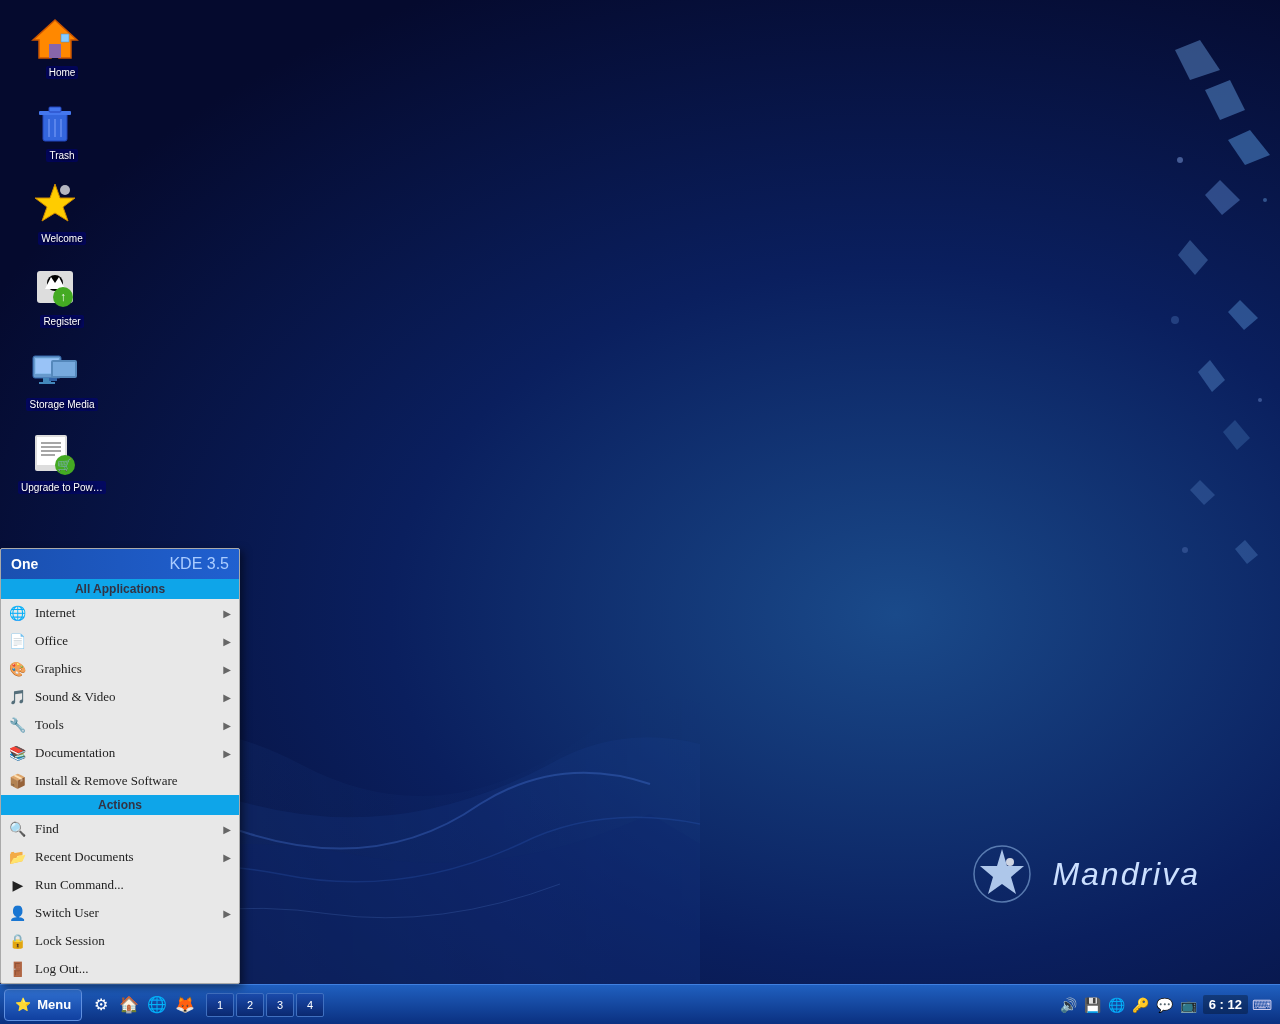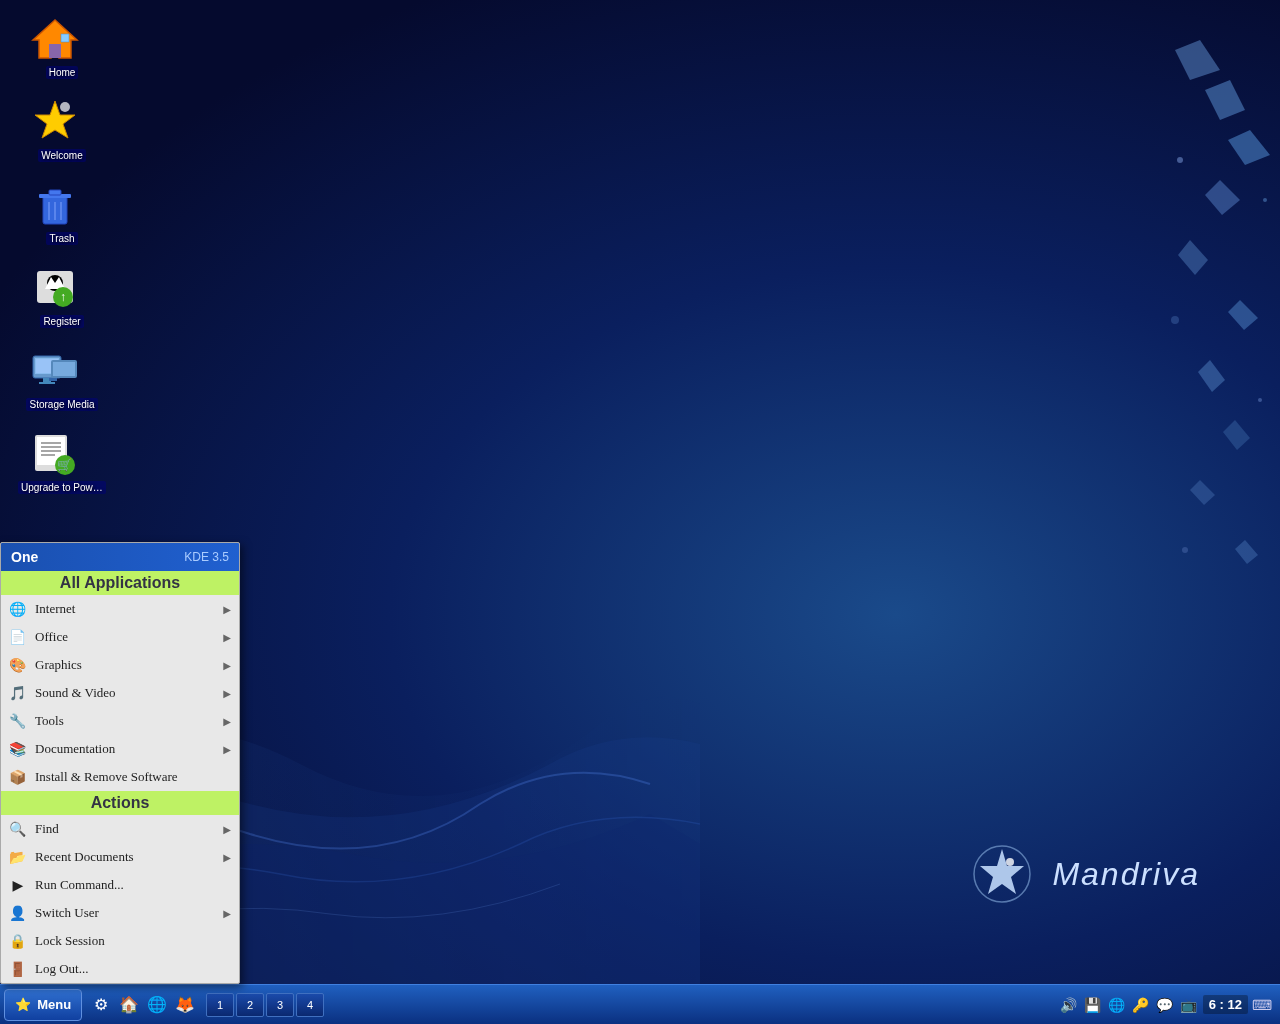--- a/index.html
+++ b/index.html
@@ -195,27 +195,27 @@
       align-items: center;
       gap: 24px;
     }
     .menu-header-title {
       color: white;
       font-size: 14px;
       font-weight: bold;
     }
     .menu-header-version {
       color: #aaccff;
+      font-size: 16px;
+    }
+
+    .menu-section-header {
+      background: #0ea5e9;
+      padding: 3px 10px;
       font-size: 12px;
-    }
-
-    .menu-section-header {
-      background: #bef264;
-      padding: 3px 10px;
-      font-size: 16px;
       font-weight: bold;
       color: #334;
       text-align: center;
     }
 
     .menu-item {
       display: flex;
       align-items: center;
       padding: 5px 8px;
       cursor: pointer;
@@ -326,50 +326,50 @@
     <div class="desktop-icon">
       <div class="icon-img">
         <svg width="48" height="48" viewBox="0 0 48 48" xmlns="http://www.w3.org/2000/svg">
           <polygon points="24,6 2,26 8,26 8,44 20,44 20,32 28,32 28,44 40,44 40,26 46,26" fill="#ff8800"></polygon>
           <polygon points="24,6 2,26 8,26 8,44 20,44 20,32 28,32 28,44 40,44 40,26 46,26" fill="none" stroke="#cc5500" stroke-width="1.5"></polygon>
           <rect x="18" y="30" width="12" height="14" fill="#8866aa"></rect>
           <rect x="30" y="20" width="8" height="8" fill="#88ccff" stroke="#4488cc" stroke-width="0.5"></rect>
         </svg>
       </div>
       <span class="icon-label">Home</span>
-    </div>
-
-    <div class="desktop-icon">
-      <div class="icon-img">
-        <svg width="48" height="48" viewBox="0 0 48 48" xmlns="http://www.w3.org/2000/svg">
-          <polygon points="24,4 29,18 44,18 32,27 37,41 24,33 11,41 16,27 4,18 19,18" fill="#ffcc00" stroke="#cc8800" stroke-width="1"></polygon>
-          <circle cx="34" cy="10" r="5" fill="white" opacity="0.7"></circle>
-        </svg>
-      </div>
-      <span class="icon-label">Welcome</span>
     </div>
 
     <div class="desktop-icon">
       <div class="icon-img">
         <svg width="48" height="48" viewBox="0 0 48 48" xmlns="http://www.w3.org/2000/svg">
           <rect x="12" y="16" width="24" height="28" rx="2" fill="#3366dd"></rect>
           <rect x="12" y="16" width="24" height="28" rx="2" fill="none" stroke="#2244bb" stroke-width="1"></rect>
           <rect x="8" y="14" width="32" height="4" rx="1" fill="#4477ee"></rect>
           <rect x="18" y="10" width="12" height="5" rx="1" fill="#4477ee" stroke="#2244bb" stroke-width="1"></rect>
           <line x1="18" y1="22" x2="18" y2="40" stroke="#88aaff" stroke-width="1.5" opacity="0.6"></line>
           <line x1="24" y1="22" x2="24" y2="40" stroke="#88aaff" stroke-width="1.5" opacity="0.6"></line>
           <line x1="30" y1="22" x2="30" y2="40" stroke="#88aaff" stroke-width="1.5" opacity="0.6"></line>
         </svg>
       </div>
       <span class="icon-label">Trash</span>
     </div>
 
     <div class="desktop-icon">
       <div class="icon-img">
         <svg width="48" height="48" viewBox="0 0 48 48" xmlns="http://www.w3.org/2000/svg">
+          <polygon points="24,4 29,18 44,18 32,27 37,41 24,33 11,41 16,27 4,18 19,18" fill="#ffcc00" stroke="#cc8800" stroke-width="1"></polygon>
+          <circle cx="34" cy="10" r="5" fill="white" opacity="0.7"></circle>
+        </svg>
+      </div>
+      <span class="icon-label">Welcome</span>
+    </div>
+
+    <div class="desktop-icon">
+      <div class="icon-img">
+        <svg width="48" height="48" viewBox="0 0 48 48" xmlns="http://www.w3.org/2000/svg">
           <rect x="6" y="8" width="36" height="32" rx="3" fill="#ddd"></rect>
           <circle cx="24" cy="20" r="8" fill="black"></circle>
           <polygon points="14,26 20,14 24,20 28,14 34,26" fill="white"></polygon>
           <circle cx="32" cy="34" r="10" fill="#44aa22"></circle>
           <text x="32" y="38" text-anchor="middle" fill="white" font-size="12" font-weight="bold">↑</text>
         </svg>
       </div>
       <span class="icon-label">Register</span>
     </div>
 

